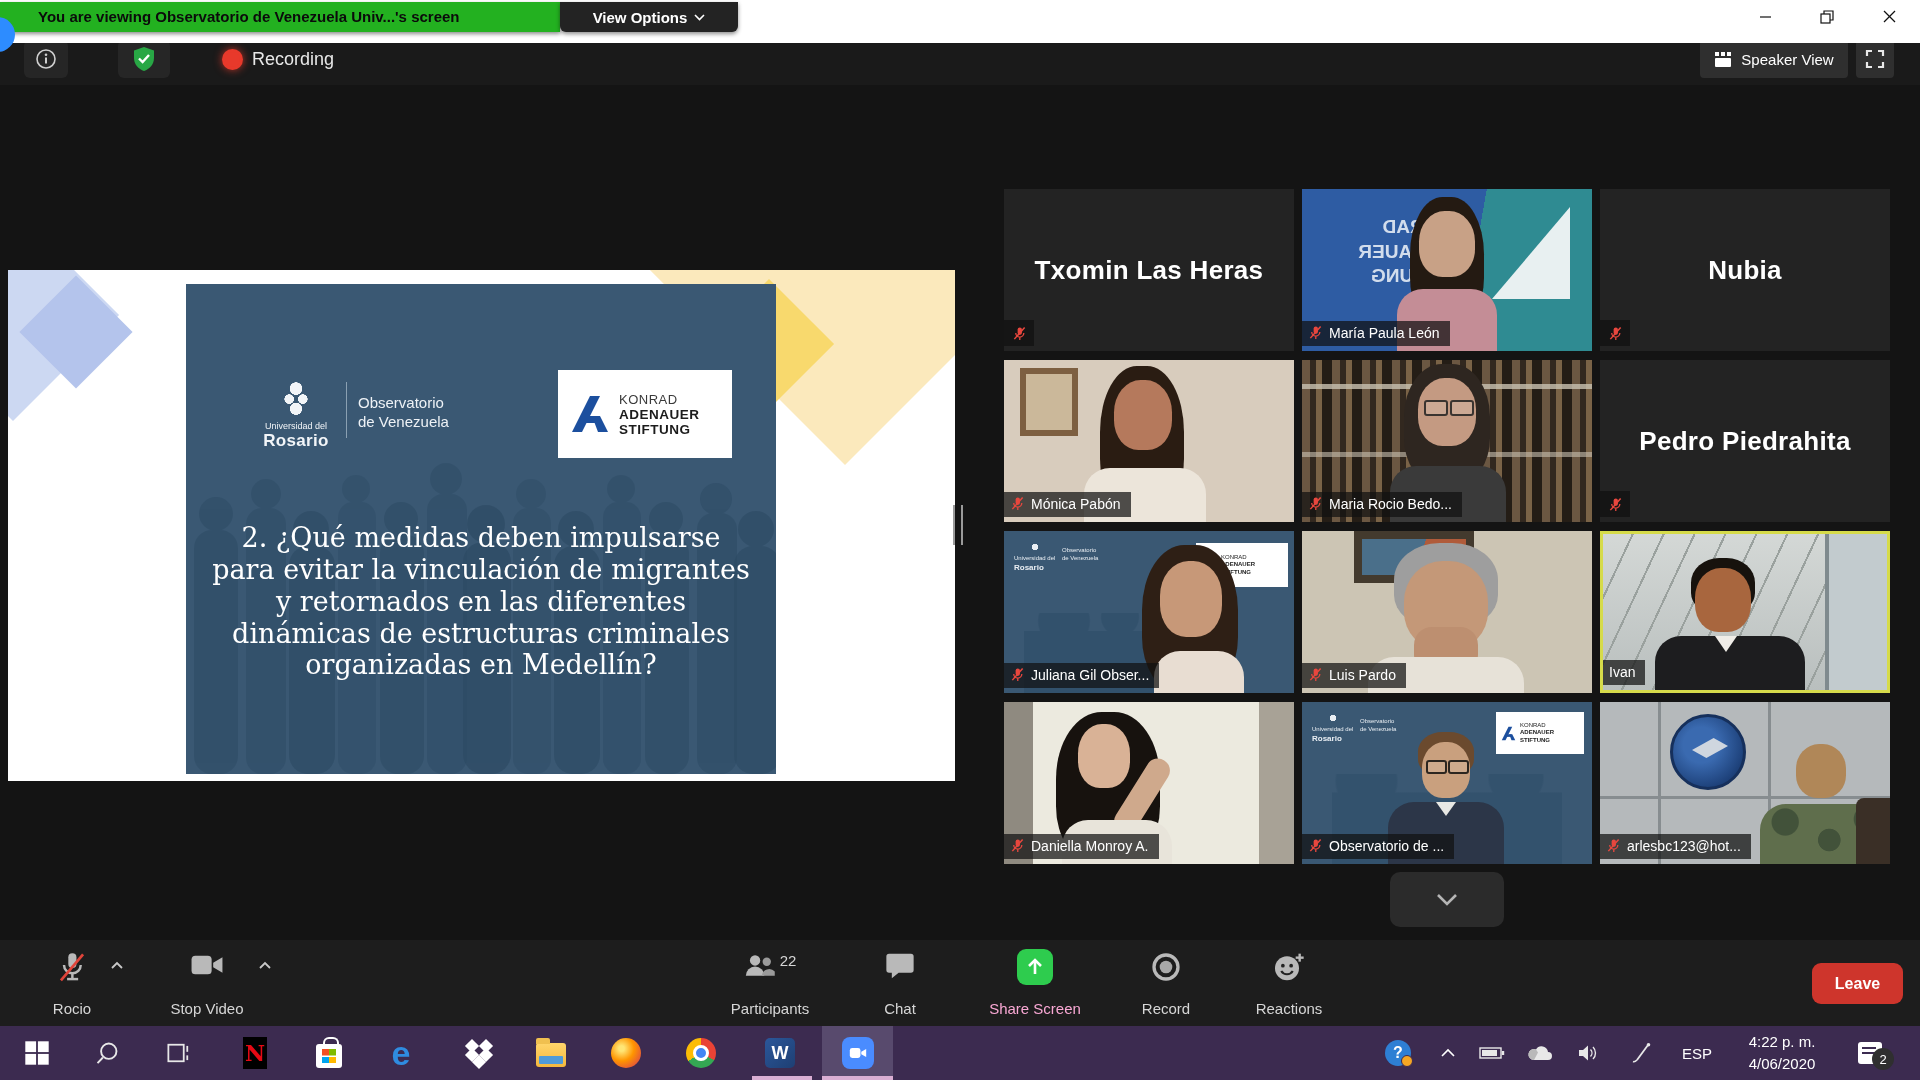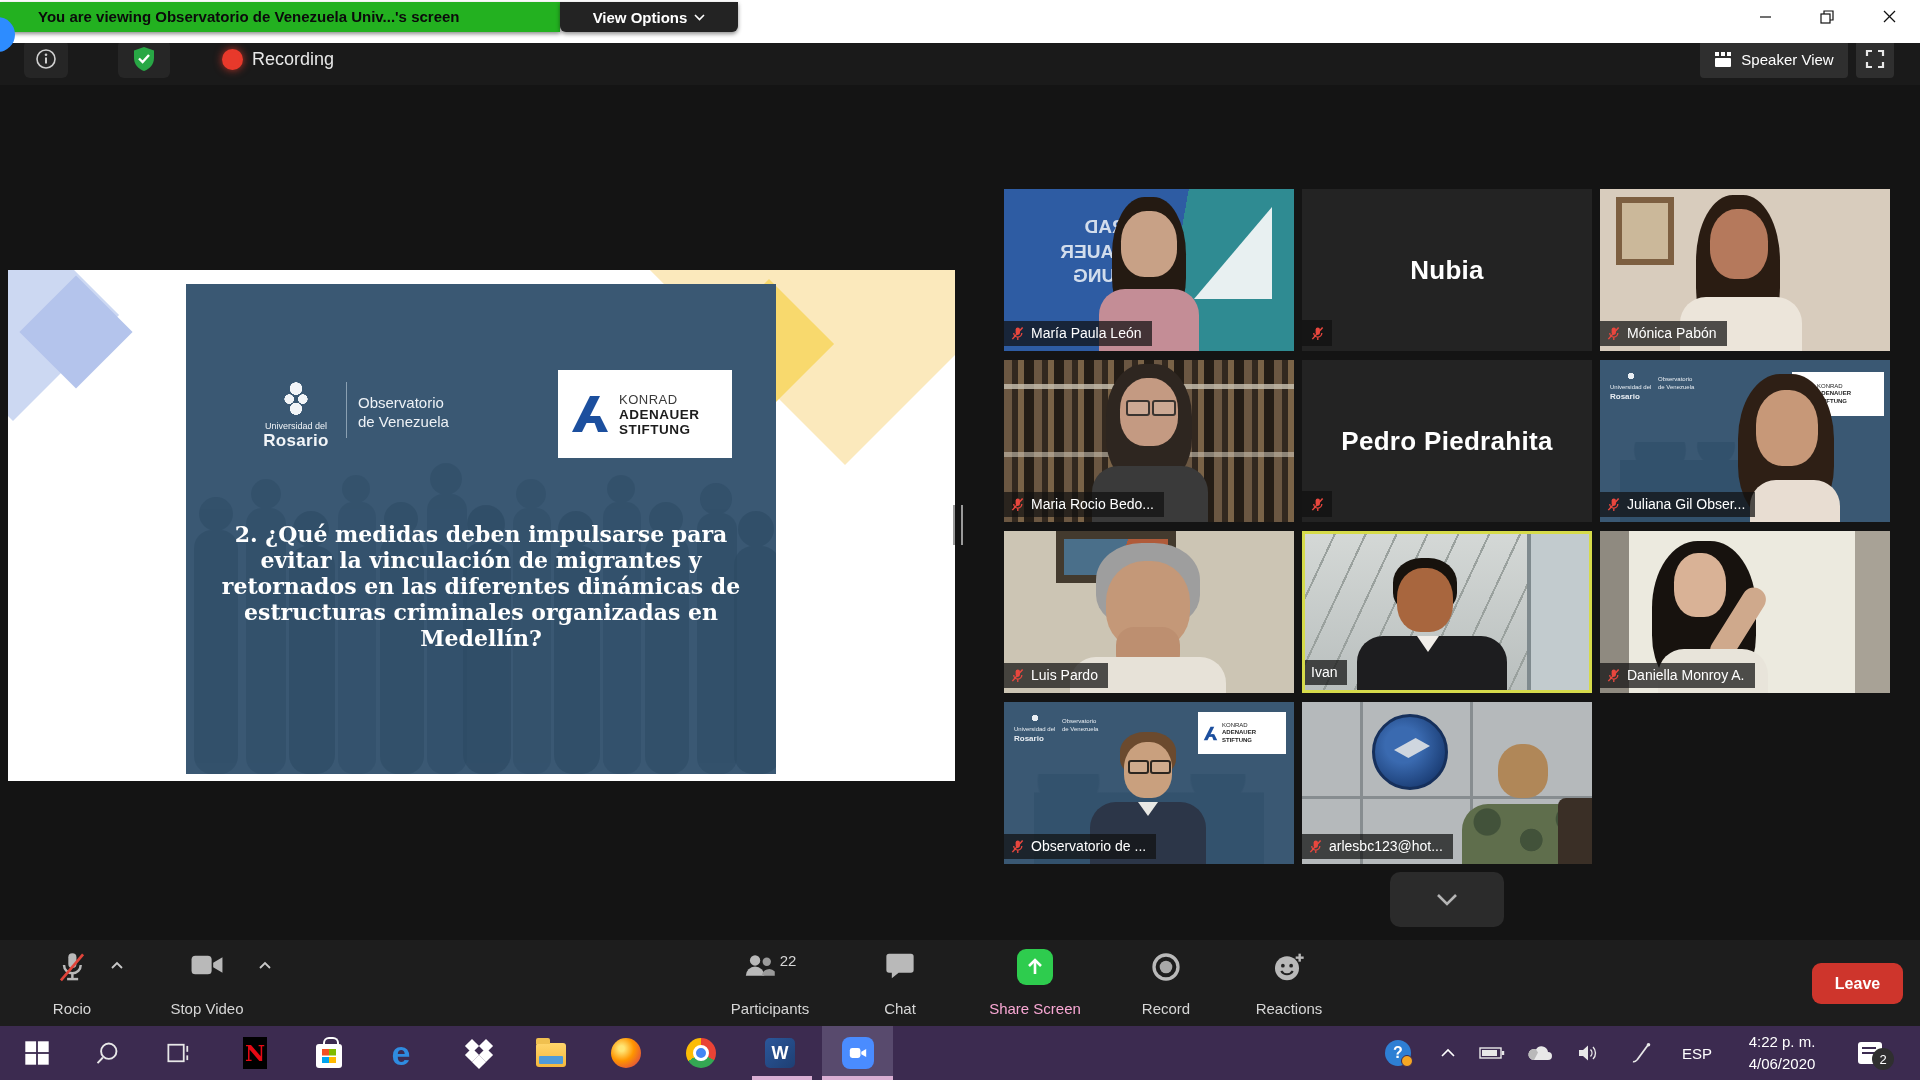--- a/index.html
+++ b/index.html
@@ -39,21 +39,21 @@
   .share-area{position:absolute;left:8px;top:185px;width:947px;height:511px;background:#fff;overflow:hidden;}
   .diamond{position:absolute;transform:rotate(45deg);}
   .d-b1{left:-70px;top:-30px;width:150px;height:150px;background:#ccd8f2;}
   .d-b2{left:28px;top:22px;width:80px;height:80px;background:#b4c4ec;}
   .d-y1{right:-35px;top:-155px;width:290px;height:290px;background:#fbe9bc;}
   .d-y2{right:140px;top:28px;width:92px;height:92px;background:#f8d96d;}
 
   .slide{position:absolute;left:178px;top:14px;width:590px;height:490px;background:#3a5873;overflow:hidden;}
   .sil{position:absolute;left:0;bottom:0;}
   .slide-q{position:absolute;left:25px;right:25px;top:238px;color:#fff;text-align:center;
-    font-family:"DejaVu Serif",serif;font-weight:bold;font-size:22px;line-height:1.18;}
+    font-family:"DejaVu Serif",serif;font-weight:normal;font-size:27px;line-height:1.18;}
   .rosario-block{position:absolute;left:68px;top:92px;width:84px;text-align:center;color:#f2f5f8;}
   .crest{width:34px;height:42px;margin:0 auto;background:
     radial-gradient(circle at 50% 30%, #f2f5f8 18%, transparent 19%),
     radial-gradient(circle at 30% 55%, #f2f5f8 14%, transparent 15%),
     radial-gradient(circle at 70% 55%, #f2f5f8 14%, transparent 15%),
     radial-gradient(circle at 50% 78%, #f2f5f8 16%, transparent 17%);}
   .rosario-l1{font-size:9px;margin-top:3px;}
   .rosario-l2{font-size:17px;font-weight:bold;letter-spacing:.3px;}
   .logo-div{position:absolute;left:160px;top:98px;width:1px;height:56px;background:#8aa0b2;}
   .obs-block{position:absolute;left:172px;top:110px;color:#eef2f6;font-size:15px;line-height:1.25;}
@@ -67,21 +67,21 @@
     border-left:2px solid #9a9a9a;border-right:2px solid #9a9a9a;cursor:ew-resize;}
 
   
   .grid{position:absolute;left:1004px;top:104px;width:886px;display:grid;
     grid-template-columns:290px 290px 290px;grid-auto-rows:162px;gap:9px 8px;}
   .tile{position:relative;background:#232323;overflow:hidden;box-sizing:border-box;}
   .tile.active{border:3px solid #d6db4a;}
   .bigname{position:absolute;inset:0;display:flex;align-items:center;justify-content:center;
     color:#fff;font-size:26px;font-weight:600;letter-spacing:.3px;}
   .nlabel{position:absolute;left:0;bottom:5px;max-width:92%;background:rgba(16,16,16,.72);
-    color:#fff;font-size:14px;padding:4px 10px 5px 6px;display:flex;align-items:center;gap:6px;
+    color:#fff;font-size:14px;padding:4px 10px 5px 6px;display:flex;gap:6px;
     white-space:nowrap;}
   .mutebox{position:absolute;left:0;bottom:5px;width:30px;height:26px;background:rgba(16,16,16,.72);
     display:flex;align-items:center;justify-content:center;}
   .p-head,.p-torso,.p-hair,.p-block{position:absolute;}
   .p-head{border-radius:46% 46% 42% 42%;}
   .p-torso{border-radius:26px 26px 0 0;}
   .p-hair{border-radius:44% 44% 38% 38%;}
   .mini-kas{position:absolute;background:#fff;display:flex;align-items:center;gap:4px;
     padding-left:5px;box-sizing:border-box;}
   .mini-kas .lines{font-size:6px;line-height:1.25;color:#222;}
@@ -308,20 +308,31 @@
         </div>
 
         <div class="slide-q">2. ¿Qué medidas deben impulsarse para evitar la vinculación de migrantes y retornados en las diferentes dinámicas de estructuras criminales organizadas en Medellín?</div>
       </div>
     </div>
 
     <div class="divider"></div>
 
     <div class="grid">
 
+      <div class="tile">
+        <div class="bigname">Txomin Las Heras</div>
+        <div class="mutebox">
+          <svg width="15" height="15" viewBox="0 0 16 16">
+              <rect x="6" y="1.5" width="4.6" height="8" rx="2.3" fill="#e8473e"></rect>
+              <path d="M4 7.5 a4.3 4.3 0 0 0 8.6 0" fill="none" stroke="#e8473e" stroke-width="1.4"></path>
+              <line x1="8.3" y1="12" x2="8.3" y2="14.8" stroke="#e8473e" stroke-width="1.4"></line>
+              <line x1="2.5" y1="14" x2="13.5" y2="1.5" stroke="#e8473e" stroke-width="1.6"></line>
+            </svg>
+        </div>
+      </div>
 
       <div class="tile" style="background:linear-gradient(100deg,#2e5ca3 0 58%,#2f8b92 58% 100%);">
         <div class="p-block" style="left:14px;top:26px;width:150px;color:#e4ebf5;font-weight:bold;font-size:19px;line-height:1.3;transform:scaleX(-1);opacity:.9;">
           <div>KONRAD</div>
             <div>ADENAUER</div>
             <div>STIFTUNG</div>
         </div>
         <div class="p-block" style="left:190px;top:18px;width:78px;height:92px;background:#f2f5f7;clip-path:polygon(0 100%,100% 0,100% 100%);opacity:.95;"></div>
         <div class="p-hair" style="left:108px;top:8px;width:74px;height:130px;background:#241a12;"></div>
         <div class="p-head" style="left:117px;top:22px;width:56px;height:66px;background:#c8a186;"></div>

